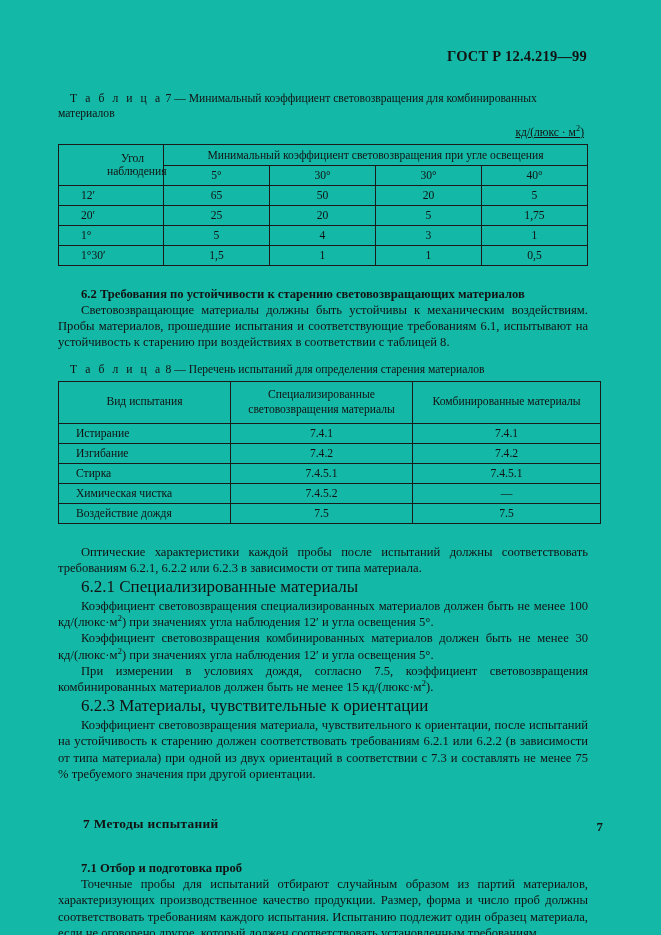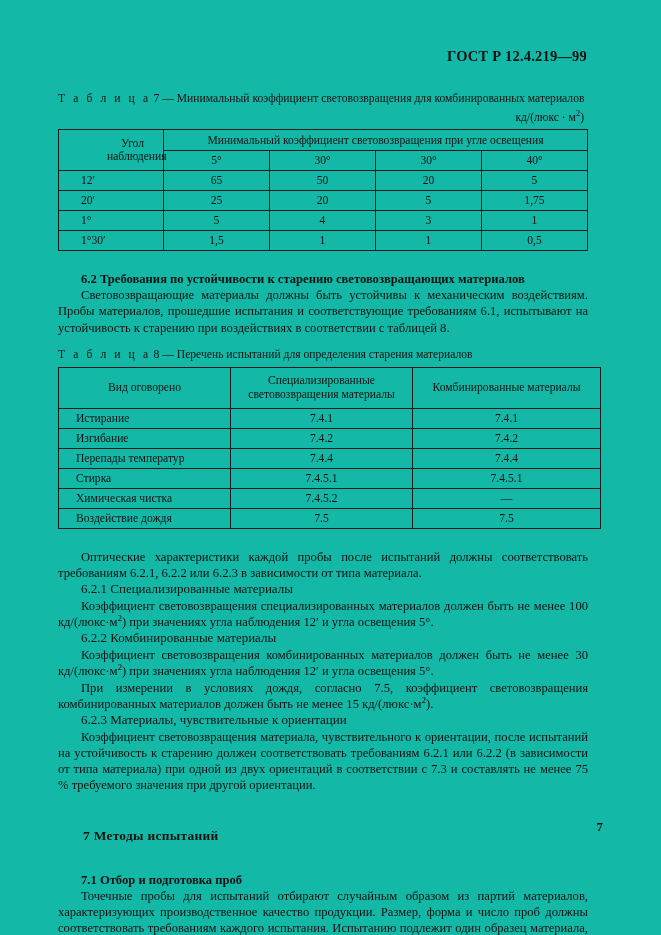--- a/index.html
+++ b/index.html
@@ -40,26 +40,28 @@
   }
 
   
   .table-caption {
     font-size: 11.6px;
     line-height: 1.28;
     margin: 0 0 4px 0;
   }
   .table-caption .spaced {
     letter-spacing: 2.6px;
+    margin-left: 12px;
   }
   .unit-line {
     font-size: 11.6px;
     text-align: right;
     margin: 1px 0 5px 0;
     padding-right: 4px;
+    text-decoration: underline;
   }
   sup { font-size: 0.72em; vertical-align: super; line-height: 0; }
 
   
   table {
     border-collapse: collapse;
     width: 530px;
     font-size: 11.6px;
     table-layout: fixed;
   }
@@ -96,21 +98,21 @@
     hyphens: manual;
   }
   .h-sub {
     font-size: 12.6px;
     font-weight: bold;
     margin: 0;
     text-indent: 23px;
     line-height: 1.3;
   }
   .h-num {
-    font-size: 13px;
+    font-size: 17px;
     margin: 0;
     text-indent: 23px;
     line-height: 1.3;
   }
   .h-section {
     font-size: 13.4px;
     font-weight: bold;
     margin: 8px;
     text-indent: 17px;
     letter-spacing: 0.3px;
@@ -212,45 +214,40 @@
     </div>
 
     <table class="tbl8">
       <colgroup>
         <col class="t8-col1">
           <col class="t8-col2">
           <col class="t8-col3">
       </colgroup>
       <thead>
         <tr>
-          <th class="t8-head">Вид оговорено</th>
+          <th class="t8-head">Вид испытания</th>
           <th class="t8-head">
             <span>Специализированные</span><br>
             <span>световозвращения материалы</span>
           </th>
           <th class="t8-head">Комбинированные материалы</th>
         </tr>
       </thead>
       <tbody>
         <tr>
           <td class="t8-name">Истирание</td>
           <td class="t8-val">7.4.1</td>
           <td class="t8-val">7.4.1</td>
         </tr>
         <tr>
           <td class="t8-name">Изгибание</td>
           <td class="t8-val">7.4.2</td>
           <td class="t8-val">7.4.2</td>
         </tr>
         <tr>
-          <td class="t8-name">Перепады температур</td>
-          <td class="t8-val">7.4.4</td>
-          <td class="t8-val">7.4.4</td>
-        </tr>
-        <tr>
           <td class="t8-name">Стирка</td>
           <td class="t8-val">7.4.5.1</td>
           <td class="t8-val">7.4.5.1</td>
         </tr>
         <tr>
           <td class="t8-name">Химическая чистка</td>
           <td class="t8-val">7.4.5.2</td>
           <td class="t8-val">—</td>
         </tr>
         <tr>
@@ -261,21 +258,20 @@
       </tbody>
     </table>
 
     <div class="gap-lg"></div>
 
     <p class="body">Оптические характеристики каждой пробы после испытаний должны соответствовать требованиям 6.2.1, 6.2.2 или 6.2.3 в зависимости от типа материала.</p>
     <div class="h-num">6.2.1  Специализированные материалы</div>
     <p class="body"><span>Коэффициент световозвращения специализированных материалов должен быть не менее</span>
       <span>100 кд/(люкс·м</span><sup>2</sup><span>) при значениях угла наблюдения 12′ и угла освещения 5°.</span></p>
 
-    <div class="h-num">6.2.2  Комбинированные материалы</div>
     <p class="body"><span>Коэффициент световозвращения комбинированных материалов должен быть не менее</span>
       <span>30 кд/(люкс·м</span><sup>2</sup><span>) при значениях угла наблюдения 12′ и угла освещения 5°.</span></p>
     <p class="body"><span>При измерении в условиях дождя, согласно 7.5, коэффициент световозвращения комбинированных материалов должен быть не менее 15 кд/(люкс·м</span><sup>2</sup><span>).</span></p>
 
     <div class="h-num">6.2.3  Материалы, чувствительные к ориентации</div>
     <p class="body">Коэффициент световозвращения материала, чувствительного к ориентации, после испытаний на устойчивость к старению должен соответствовать требованиям 6.2.1 или 6.2.2 (в зависимости от типа материала) при одной из двух ориентаций в соответствии с 7.3 и составлять не менее 75 % требуемого значения при другой ориентации.</p>
 
     <div class="gap-xl"></div>
 
     <div class="h-section">7  Методы испытаний</div>

